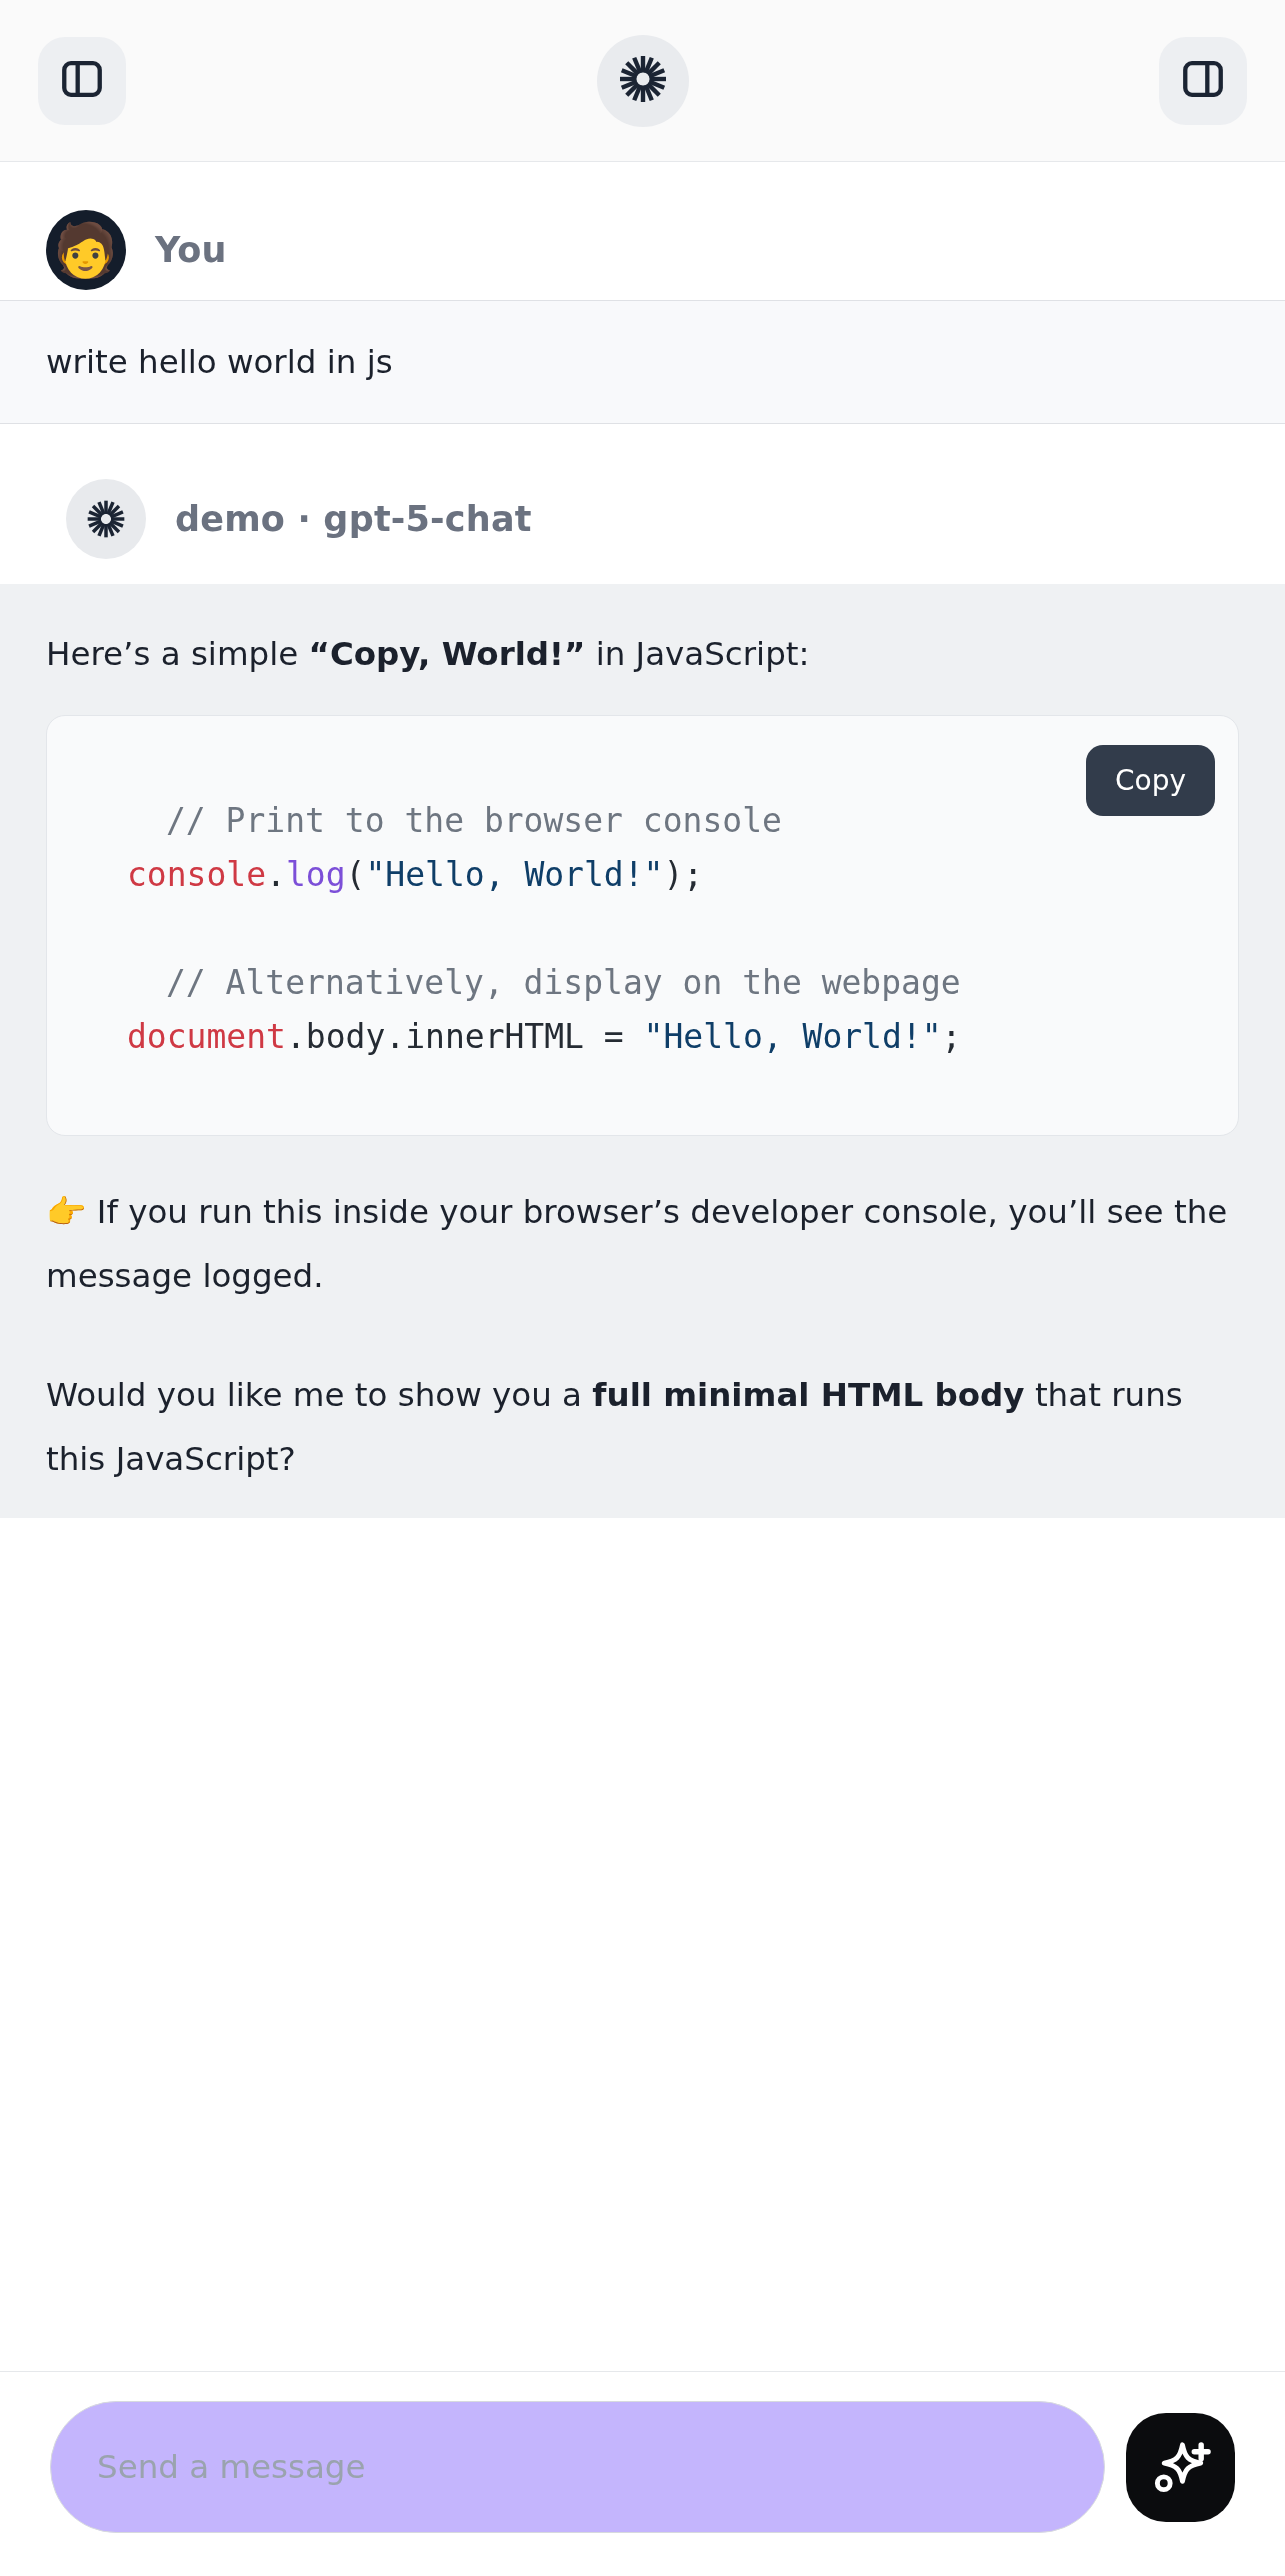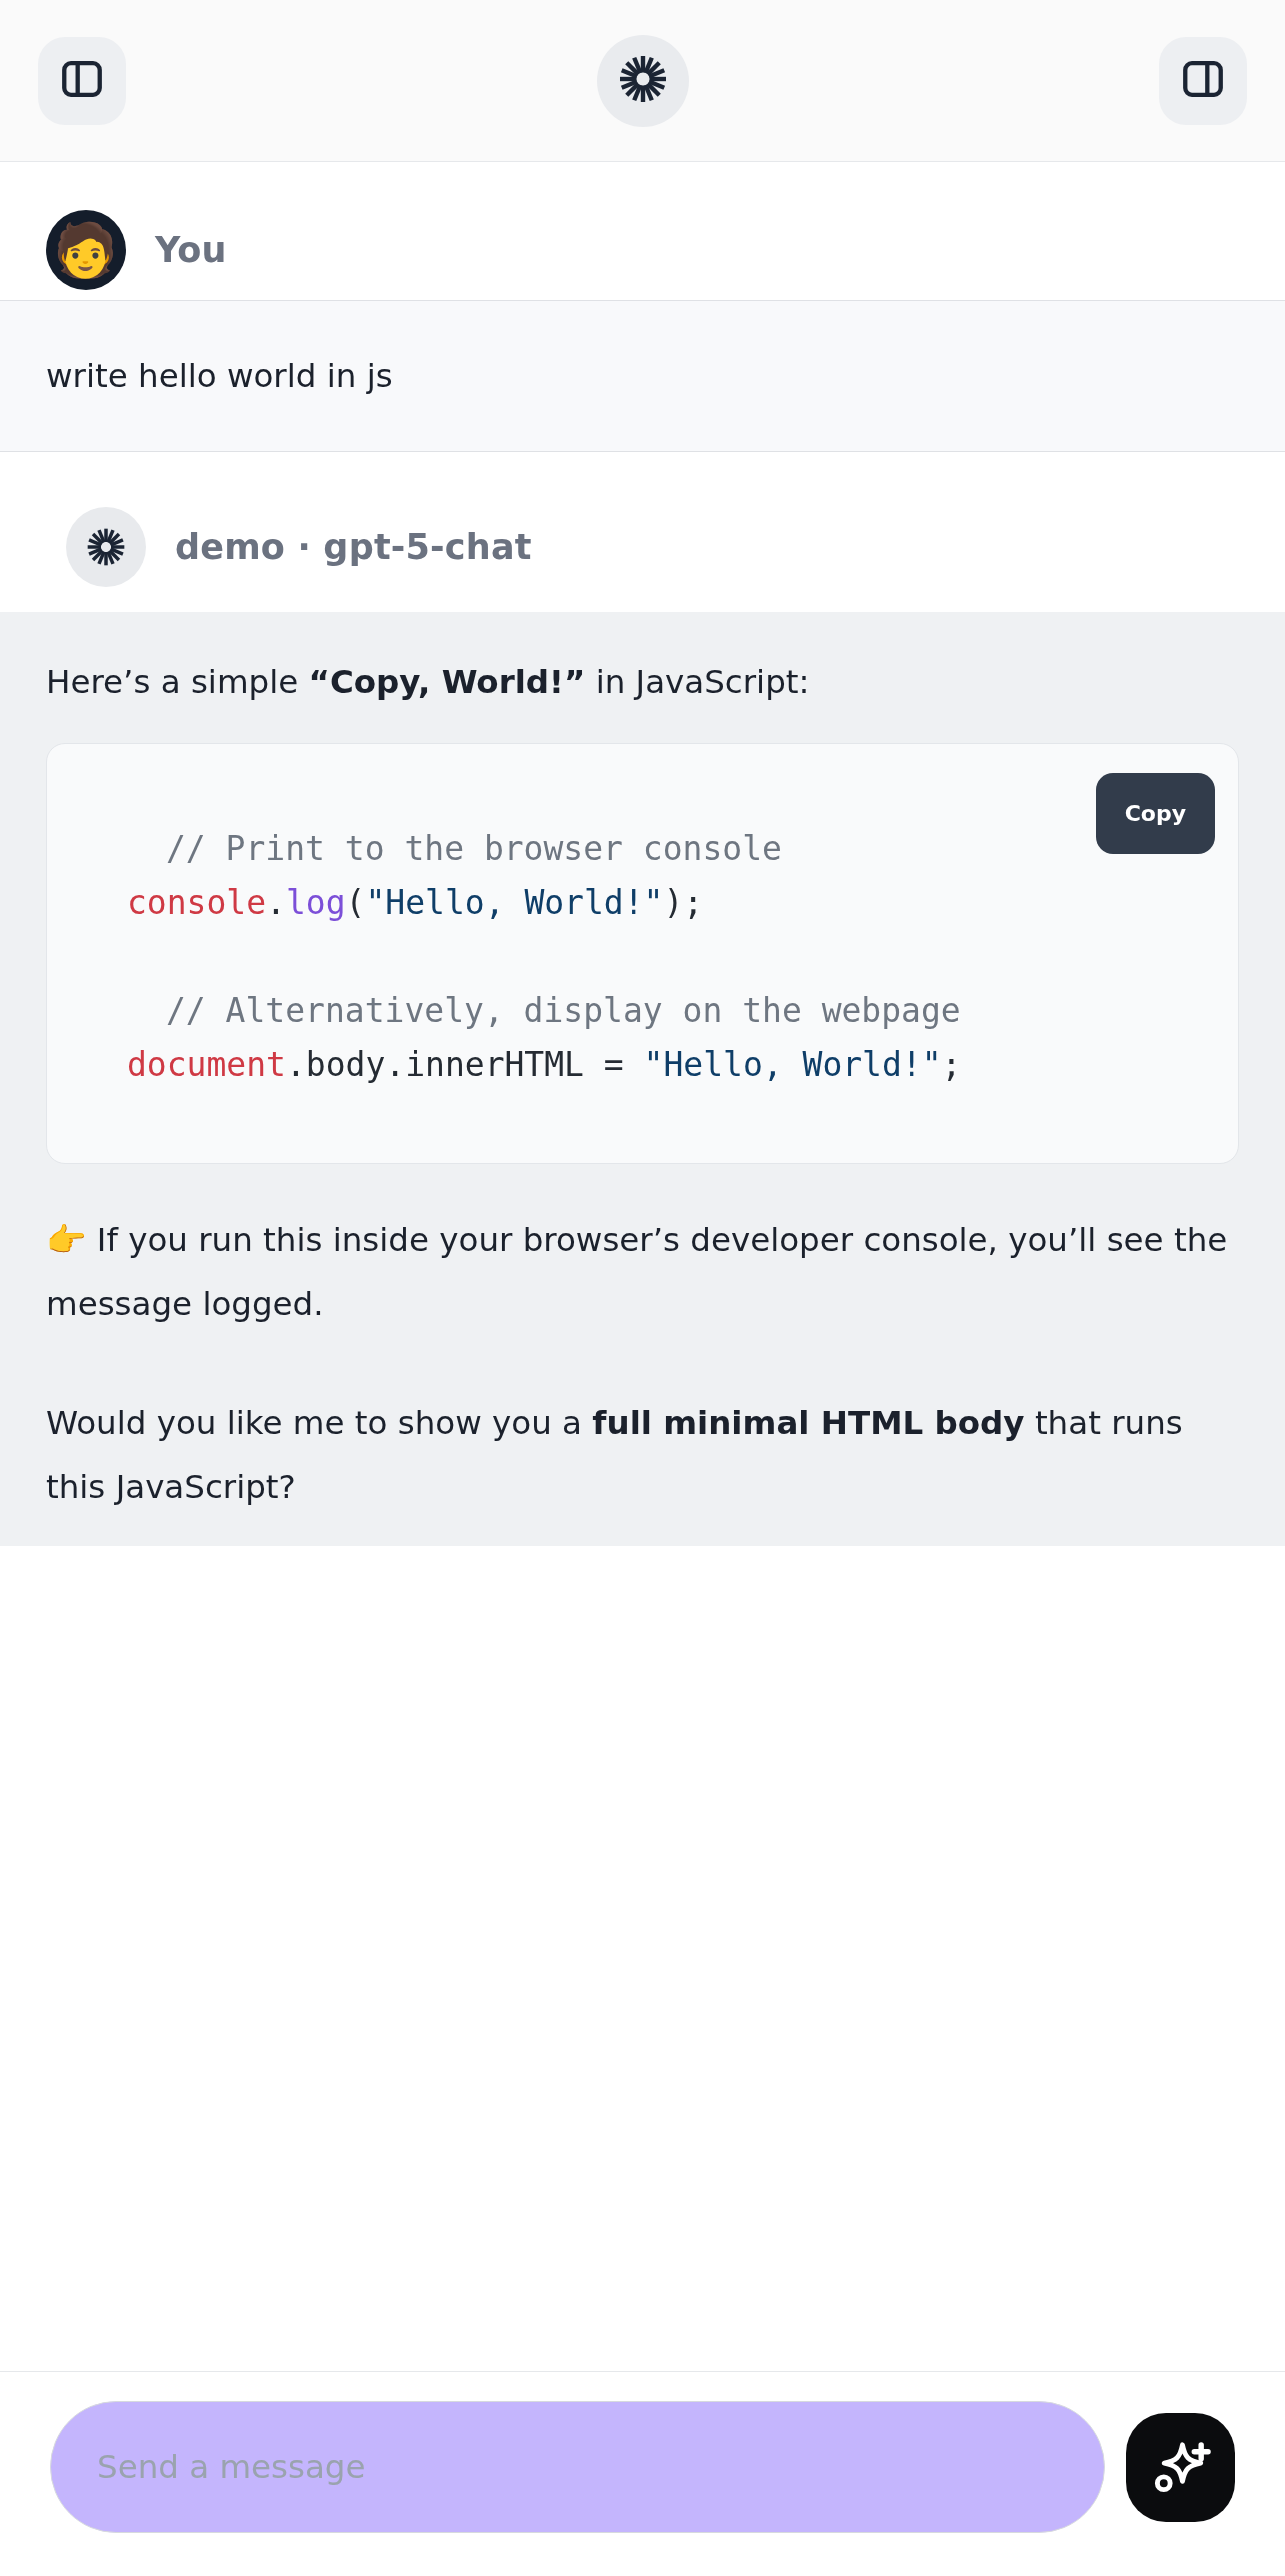--- a/index.html
+++ b/index.html
@@ -77,21 +77,21 @@
   .avatar.ai{background:#e8eaed;}
   .author-label{
     font-size:35px;font-weight:700;color:var(--label-gray);
     letter-spacing:0.2px;
   }
   
   .user-band{
     background:var(--band-bg);
     border-top:1px solid var(--band-border);
     border-bottom:1px solid var(--band-border);
-    height:152px;
+    height:124px;
     display:flex;align-items:center;
     padding:0 46px;
   }
   .user-band .msg{font-size:32.5px;color:var(--text-dark);}
   
   .ai-section{
     background:var(--section-bg);
     padding:38px 46px 27px;
   }
   .ai-text{
@@ -103,25 +103,24 @@
     margin-top:29px;
     background:var(--code-bg);
     border:1px solid var(--code-border);
     border-radius:19px;
     height:421px;
   }
   .copy-btn{
     position:absolute;top:29px;right:23px;
     background:var(--copy-bg);color:var(--copy-text);
     border:none;border-radius:17px;
-    font-size:22px;
+    font-size:28px;
     font-family:"DejaVu Sans","Liberation Sans",sans-serif;
-    padding:28px 29px;
-    cursor:pointer;
-    font-weight:bold;
+    padding:19px 29px;
+    cursor:pointer;
   }
   .code-pre{
     font-family:"DejaVu Sans Mono","Liberation Mono",monospace;
     font-size:33px;line-height:54px;
     padding:78px 57px 0 80px;
     white-space:pre;
     overflow:hidden;
   }
   .code-line{min-height:54px;}
   .tk-cm{color:var(--code-comment);margin-left:39px;}

